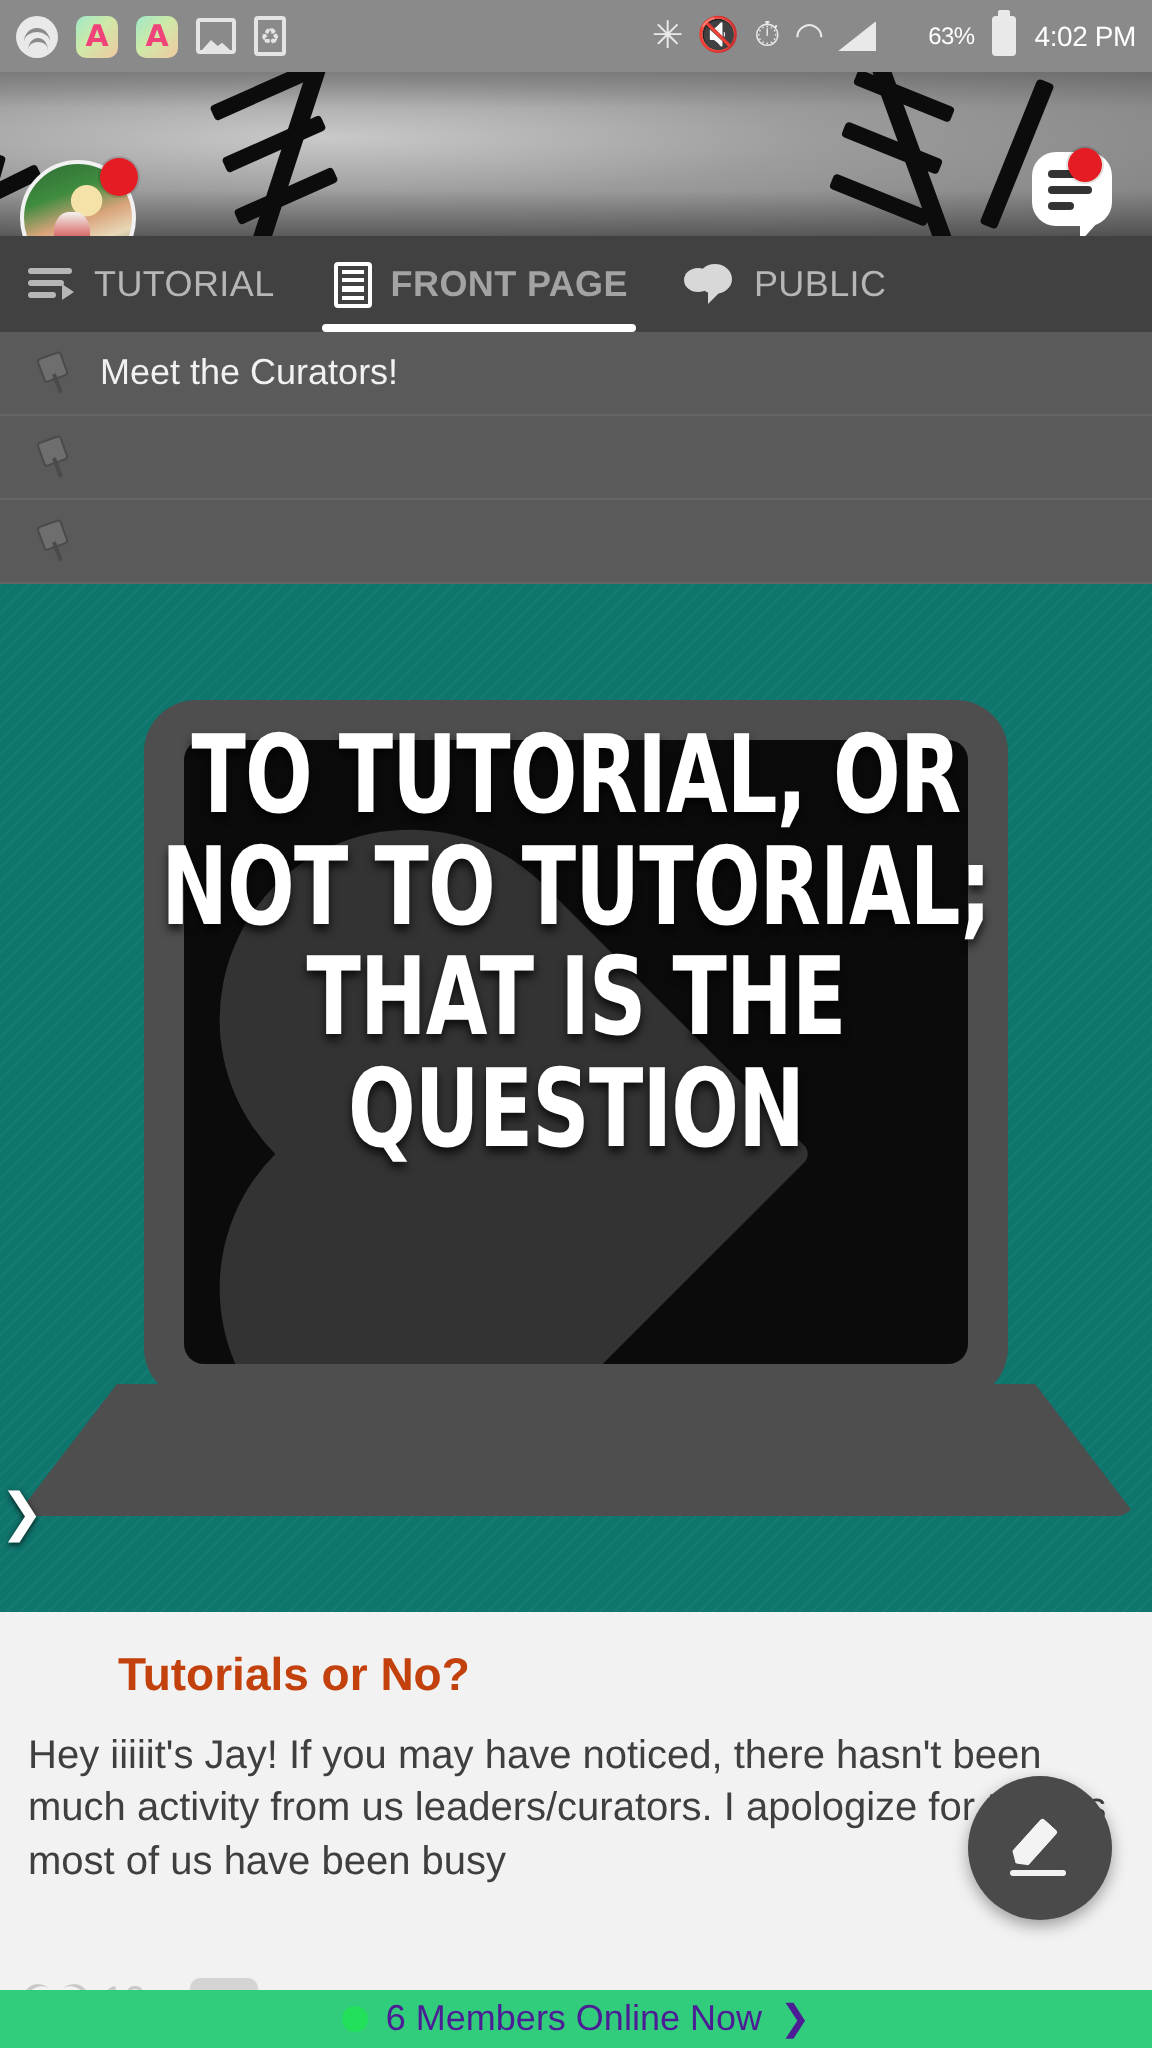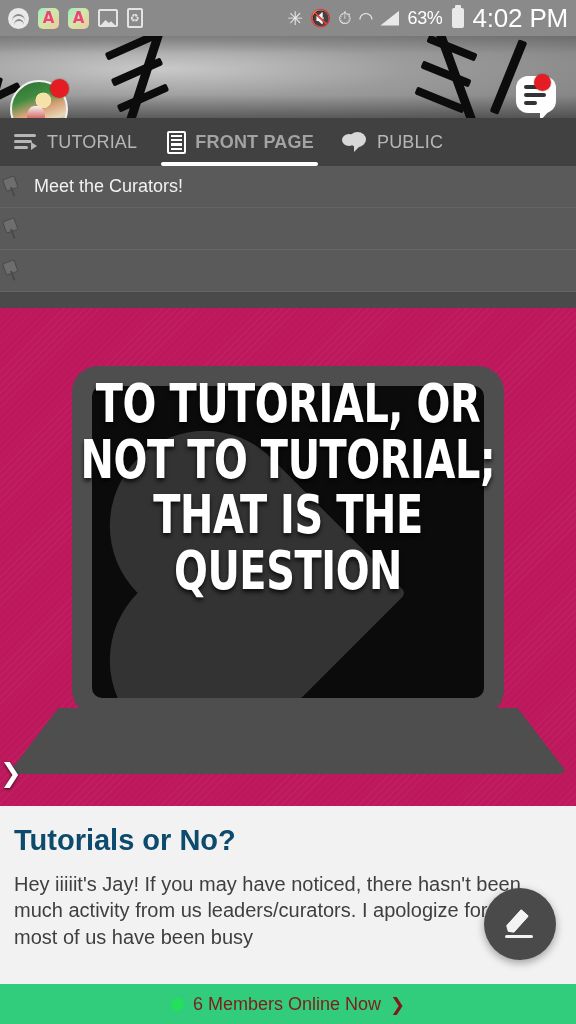--- a/index.html
+++ b/index.html
@@ -65,31 +65,31 @@
   .glyph { color:#e9e9e9; font-family:"DejaVu Sans", sans-serif; line-height:1; }
   .g-bt  { font-size:19px; }
   .g-mute{ font-size:17px; position:relative; }
   .g-alarm{ font-size:17px; }
   .g-wifi { font-size:17px; }
   .sig {
     width:19px; height:15px; background:#e9e9e9;
     clip-path:polygon(100% 0,100% 100%,0 100%);
   }
   .sb-batt-text {
-    color:#fff; font-size:18px; letter-spacing:-0.3px; margin-left:1px;
+    color:#fff; font-size:12px; letter-spacing:-0.3px; margin-left:19px;
   }
   .batt {
     width:12px; height:20px; background:#e9e9e9; border-radius:2px;
     position:relative; margin:0 2px;
   }
   .batt::before {
     content:""; position:absolute; top:-3px; left:3px; width:6px; height:3px;
     background:#e9e9e9; border-radius:1px 1px 0 0;
   }
-  .sb-time { color:#fff; font-size:26px; letter-spacing:-0.2px; }
+  .sb-time { color:#fff; font-size:14px; letter-spacing:-0.2px; }
 
   
   .header {
     position:relative; height:82px; width:100%;
     overflow:hidden;
     background:
       linear-gradient(180deg, rgba(0,0,0,.18) 0%, rgba(0,0,0,0) 22%, rgba(0,0,0,0) 72%, rgba(0,0,0,.35) 100%),
       radial-gradient(ellipse at 28% 40%, #c9c9c9 0%, #9c9c9c 42%, #7c7c7c 100%);
   }
   .stitch { position:absolute; background:#0c0c0c; border-radius:2px; }
@@ -190,40 +190,40 @@
   .ic-public span:nth-child(2){ left:7px; top:1px; width:17px; height:15px; }
   .ic-public::after {
     content:""; position:absolute; left:12px; bottom:1px;
     border-top:6px solid #d8d8d8; border-right:6px solid transparent;
   }
 
   
   .pinned { background:#5a5a5a; }
   .pin-row {
     display:flex; align-items:center; height:42px;
-    padding-left:0; border-bottom:1px solid #656565;
+    padding-left:16px; border-bottom:1px solid #656565;
   }
   .pin-ico {
     width:22px; height:22px; position:relative; flex:0 0 auto; margin-right:12px;
     transform:rotate(-20deg);
   }
   .pin-ico::before {
     content:""; position:absolute; left:5px; top:1px; width:11px; height:11px;
     background:#6e6e6e; border:1.6px solid #4a4a4a; border-radius:2px;
   }
   .pin-ico::after {
     content:""; position:absolute; left:9.5px; top:11px; width:2.4px; height:10px;
     background:#4a4a4a;
   }
   .pin-text { color:#f1f1f1; font-size:18px; }
 
   
   .post-image {
     position:relative; height:518px; width:100%;
-    background:#be185d; overflow:hidden;margin-top:16px;
+    background:#0f766e; overflow:hidden;
   }
   .img-texture {
     position:absolute; inset:0;
     background-image:repeating-linear-gradient(135deg, rgba(255,255,255,.035) 0 1px, rgba(0,0,0,0) 1px 5px);
   }
   .laptop-lid {
     position:absolute; left:72px; top:58px; width:432px; height:350px;
     background:#4e4e4e; border-radius:26px;
   }
   .laptop-screen {
@@ -261,21 +261,21 @@
     font-family:"DejaVu Sans", sans-serif;
     text-shadow:0 1px 3px rgba(0,0,0,.8);
   }
 
   
   .post-card {
     position:absolute; left:0; right:0; top:806px; bottom:0;
     background:#f2f2f2; padding:18px 14px 0 14px;
   }
   .post-title {
-    color:#0c4a6e; font-size:29px; font-weight:bold; margin-bottom:14px;
+    color:#c2410c; font-size:23px; font-weight:bold; margin-bottom:14px;margin-left:45px;
   }
   .post-body {
     color:#3f3f3f; font-size:20px; line-height:1.32;
   }
   .post-actions {
     position:absolute; left:14px; bottom:10px;
     display:flex; align-items:center; gap:22px;
   }
   .act { display:flex; align-items:center; gap:9px; }
   .ic-heart { width:28px; height:25px; position:relative; }
@@ -314,24 +314,24 @@
     transform:rotate(42deg); transform-origin:50% 50%;
     clip-path:polygon(0 0,100% 0,100% 86%,50% 100%,0 86%);
   }
   .pencil::after {
     content:""; position:absolute; left:3px; bottom:4px; width:28px; height:3px;
     background:#f3f3f3; border-radius:2px;
   }
 
   
   .members-bar {
-    position:absolute; left:0; right:0; bottom:0; height:40px;
+    position:absolute; left:0; right:0; bottom:0; height:29px;
     background:#32cd7c;
     display:flex; align-items:center; justify-content:center; gap:9px;
-    color:#7f1d1d; font-size:18px;margin-top:28px;
+    color:#4c1d95; font-size:18px;margin-top:28px;
   }
   .online-dot { width:13px; height:13px; border-radius:50%; background:#22e05a; }
   .chev { font-size:18px; font-family:"DejaVu Sans", sans-serif; }
 </style>
 </head>
 <body>
 
 <div id="app">
 
   <div class="statusbar">

